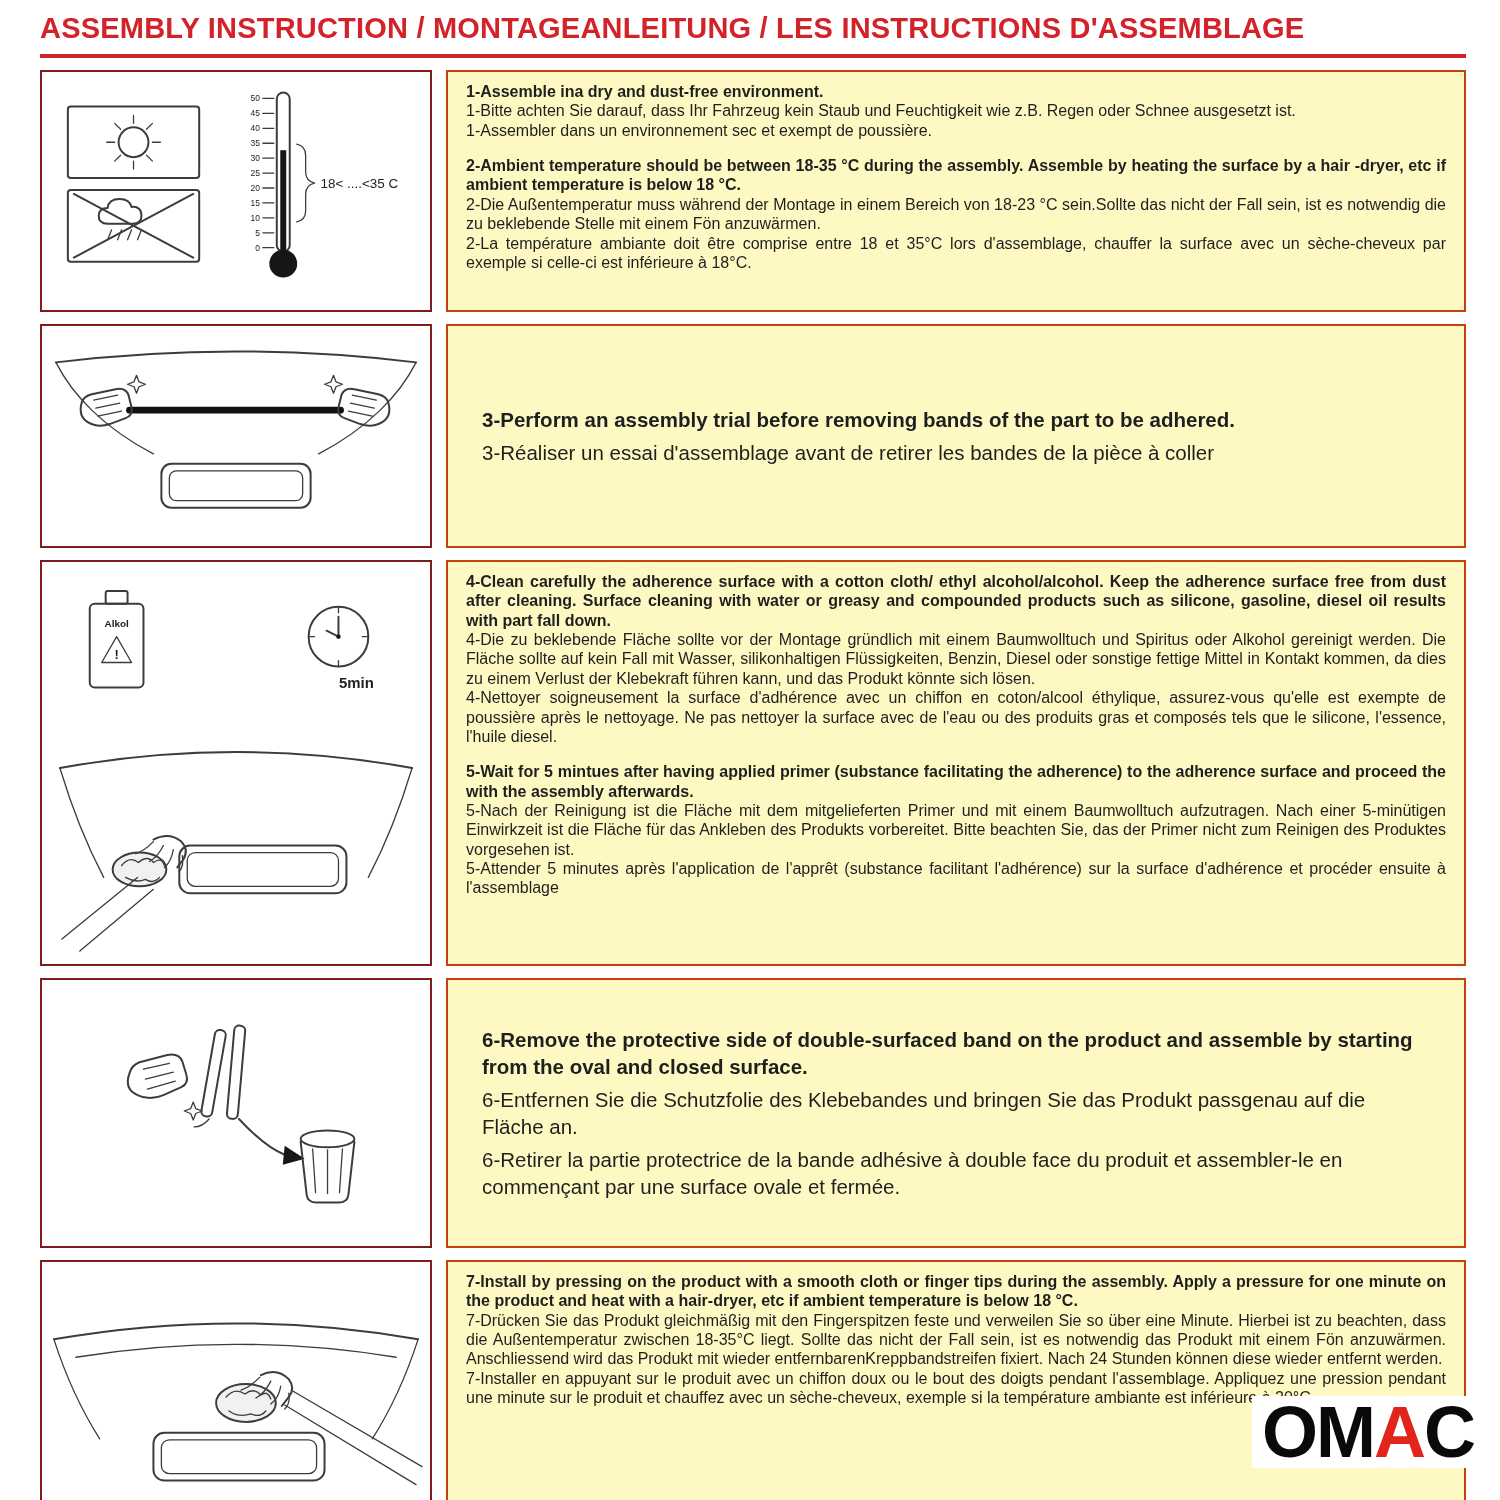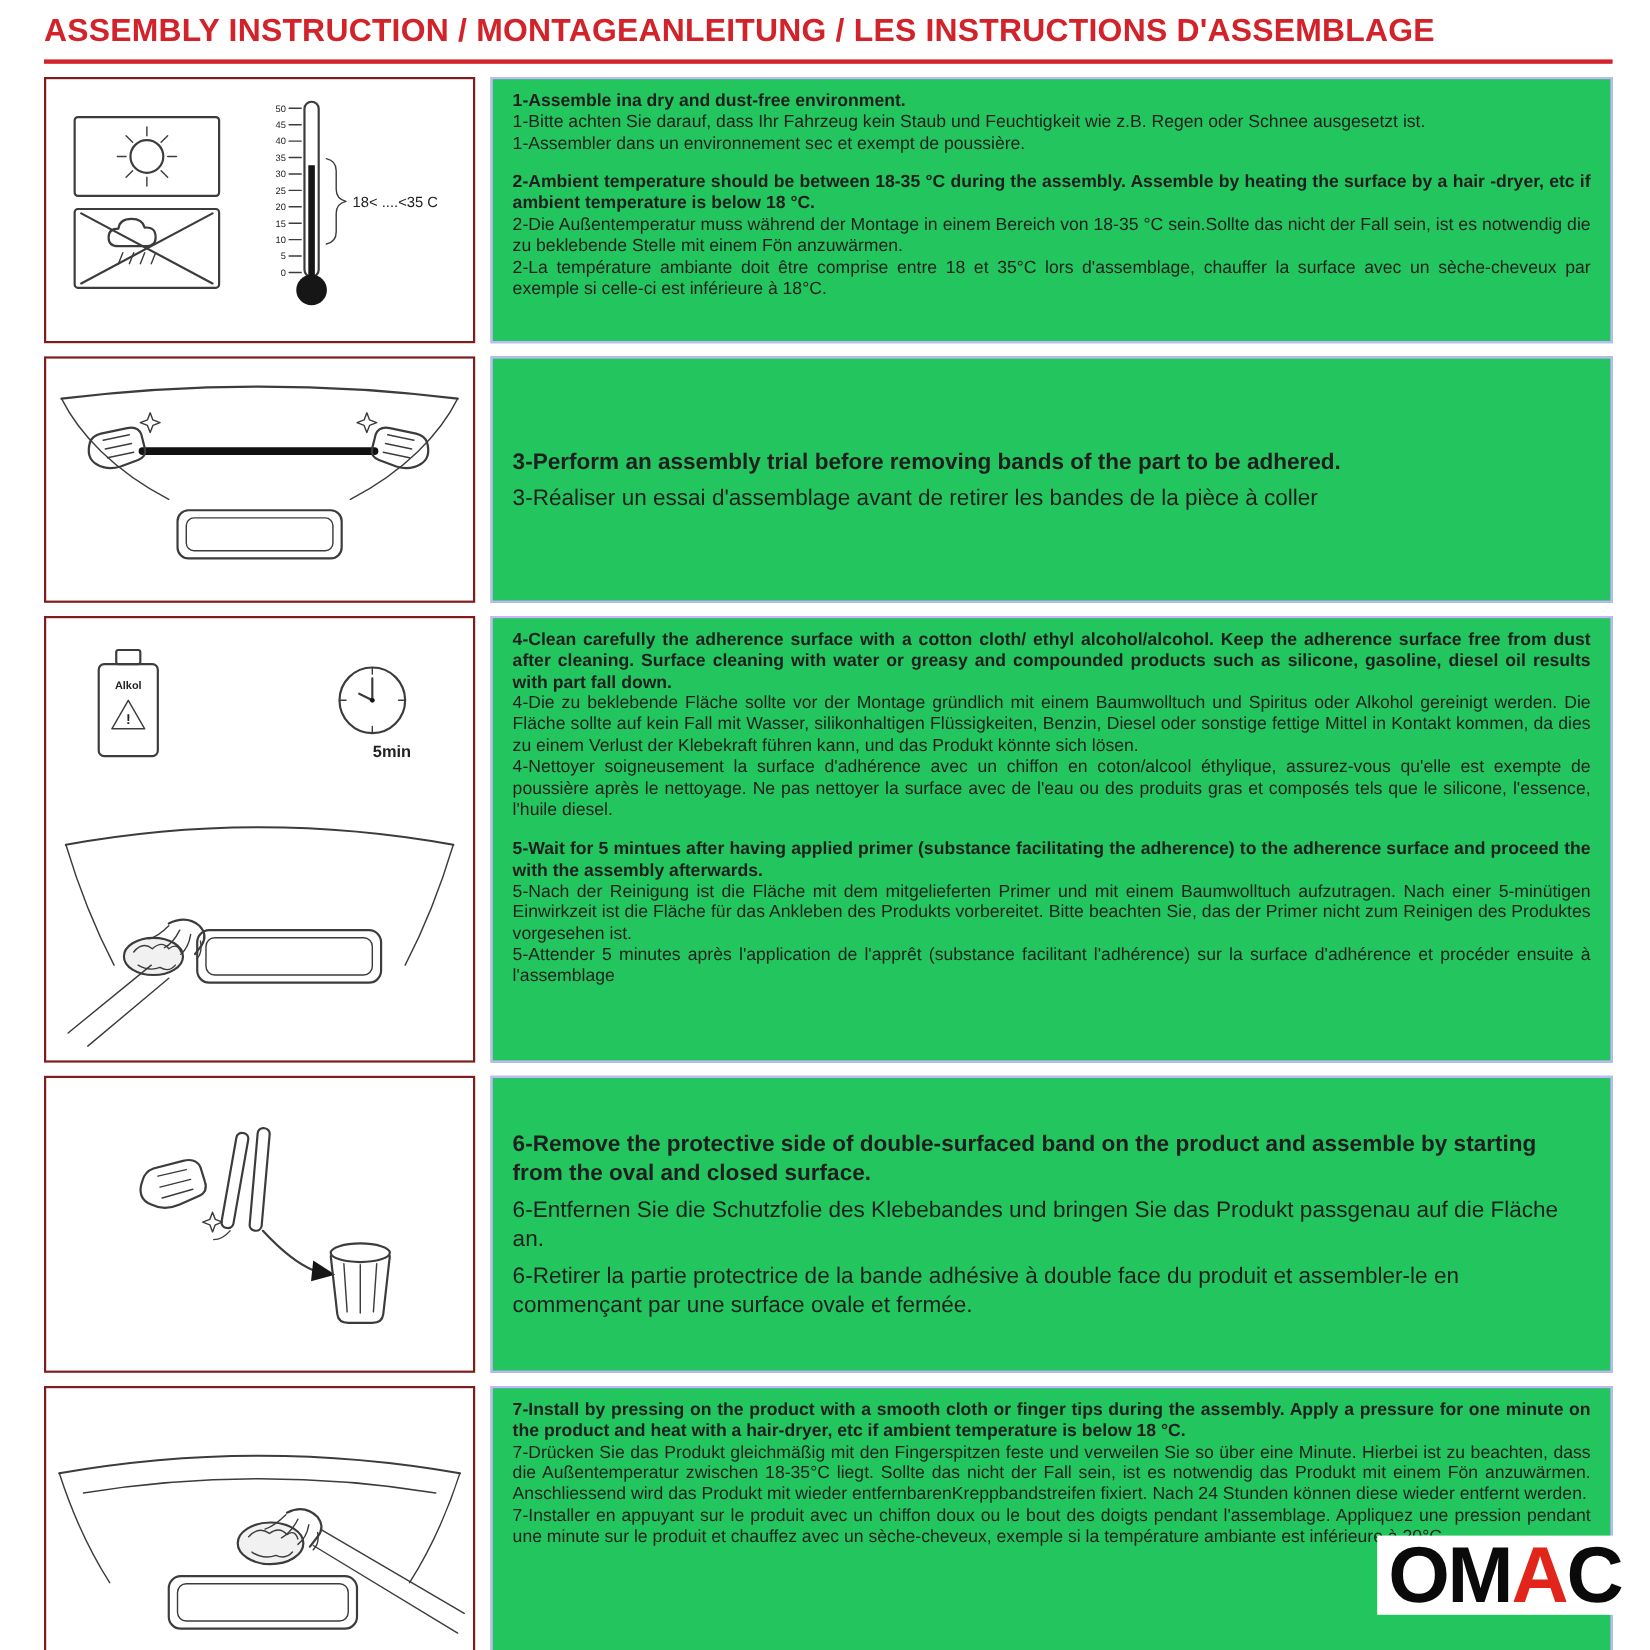--- a/index.html
+++ b/index.html
@@ -22,27 +22,27 @@
   .title-rule { height: 4px; background: #d2232a; margin: 9px 0 12px 0; }
   .section { display: flex; gap: 14px; margin-bottom: 12px; }
   .illus-box {
     width: 392px; flex: none;
     border: 2px solid #7f1d1d;
     display: flex; align-items: center; justify-content: center;
     background: #fff;
   }
   .text-box {
     flex: 1;
-    border: 2px solid #c4b5fd;
+    border: 2px solid #c2410c;
     padding: 10px 18px;
-    background: #22c55e;
+    background: #fef9c3;
   }
   .text-box.centered { display: flex; flex-direction: column; justify-content: center; }
   .small p { font-size: 16px; line-height: 1.21; text-align: justify; }
-  .large p { font-size: 20.5px; line-height: 1.32; margin: 3px 0; }
+  .large p { font-size: 20.5px; line-height: 1.32; margin: 3px 16px; }
   p.b { font-weight: bold; }
   .gap { height: 16px; }
   
   .art * { stroke: #3c3c3c; fill: none; stroke-width: 2; stroke-linecap: round; stroke-linejoin: round; }
   .art .fill { fill: #161616; stroke: none; }
   .art .thin { stroke-width: 1.3; }
   .art .band { stroke: #111; stroke-width: 7; }
   .art .cloth { fill: #f1f1f1; }
   .art text { fill: #222; stroke: none; font-family: "Liberation Sans", sans-serif; }
   .art text.bold { font-weight: bold; }
@@ -96,21 +96,21 @@
           <text x="68" y="96" font-size="13.5">18&lt; ....&lt;35 C</text>
         </g>
       </svg>
     </div>
     <div class="text-box small">
       <p class="b">1-Assemble ina dry and dust-free environment.</p>
       <p>1-Bitte achten Sie darauf, dass Ihr Fahrzeug kein Staub und Feuchtigkeit wie z.B. Regen oder Schnee ausgesetzt ist.</p>
       <p>1-Assembler dans un environnement sec et exempt de poussière.</p>
       <div class="gap"></div>
       <p class="b">2-Ambient temperature should be between 18-35 °C  during the assembly. Assemble by heating the surface by a hair -dryer, etc if ambient temperature is below 18 °C.</p>
-      <p>2-Die Außentemperatur muss während der Montage in einem Bereich von 18-35 °C  sein.Sollte das nicht der Fall sein, ist es notwendig die zu beklebende Stelle mit einem Fön anzuwärmen.</p>
+      <p>2-Die Außentemperatur muss während der Montage in einem Bereich von 18-23 °C  sein.Sollte das nicht der Fall sein, ist es notwendig die zu beklebende Stelle mit einem Fön anzuwärmen.</p>
       <p>2-La température ambiante doit être comprise entre 18 et 35°C lors d'assemblage, chauffer la surface avec un sèche-cheveux par exemple si celle-ci est inférieure à 18°C.</p>
     </div>
   </div>
 
   <div class="section" style="height:224px">
     <div class="illus-box">
       <svg class="art" width="390" height="208" viewBox="0 0 390 208">
         <path d="M14 30 Q195 8 376 30"></path>
         <path class="thin" d="M14 30 C30 62 62 96 112 122 M376 30 C360 62 328 96 278 122"></path>
         <path class="band" d="M88 78 L300 78"></path>

